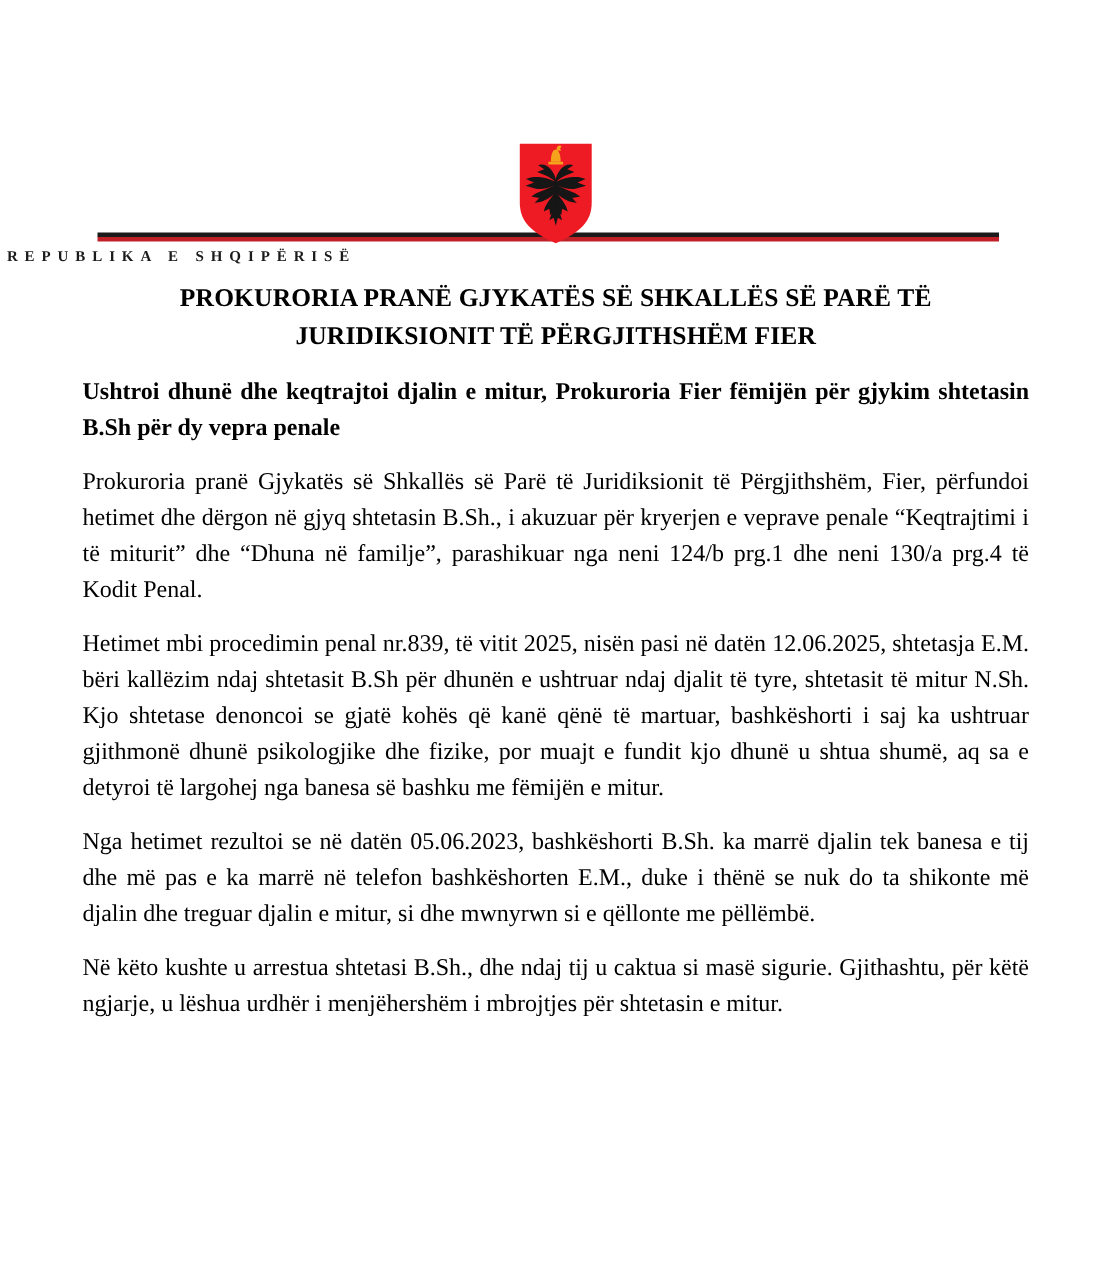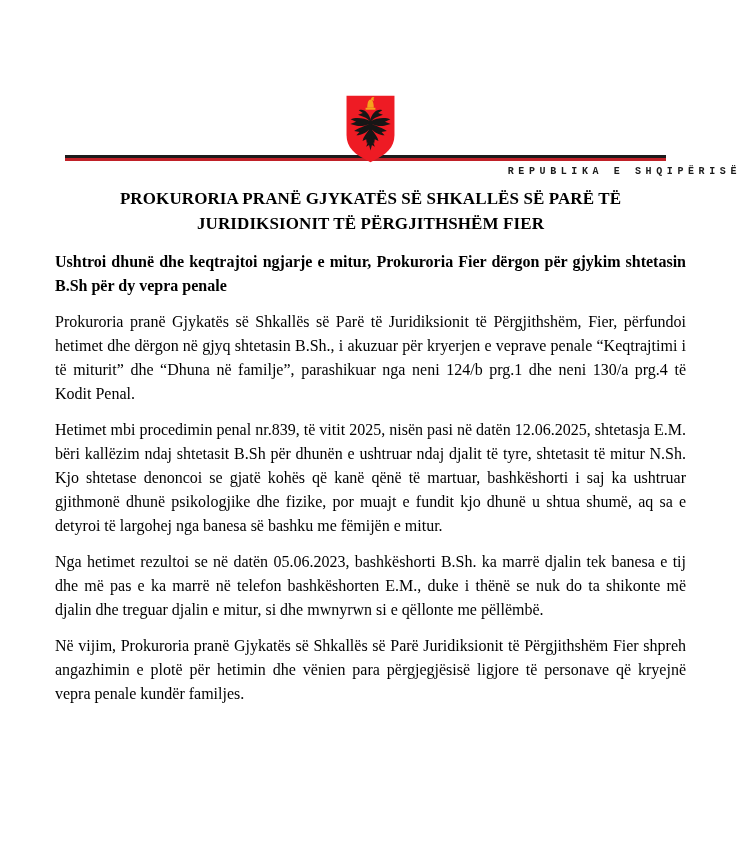--- a/index.html
+++ b/index.html
@@ -30,22 +30,22 @@
     left: 345px;
     top: 94px;
     width: 51px;
     height: 70px;
   }
   .republika {
     position: absolute;
     top: 166px;
     left: 0;
     right: 0;
-    text-align: right;
-    font-family: Liberation Mono, monospace;
+    text-align: left;
+    font-family: Liberation Serif, serif;
     font-weight: bold;
     font-size: 10px;
     letter-spacing: 4.6px;
     text-indent: 4.6px;
     color: #1b1b1b;
     white-space: nowrap;
   }
   
   .content {
     position: absolute;
@@ -100,21 +100,21 @@
         <path d="M25 39 L20.8 51.5 L23.6 49.8 L25 55 L26.4 49.8 L29.2 51.5 Z"></path>
       </g>
     </svg>
 
     <div class="republika">REPUBLIKA E SHQIPËRISË</div>
   </div>
 
   <div class="content">
     <h1 class="title">PROKURORIA PRANË GJYKATËS SË SHKALLËS SË PARË TË JURIDIKSIONIT TË PËRGJITHSHËM FIER</h1>
 
-    <h2 class="subtitle">Ushtroi dhunë dhe keqtrajtoi ngjarje e mitur, Prokuroria Fier dërgon për gjykim shtetasin B.Sh për dy vepra penale</h2>
+    <h2 class="subtitle">Ushtroi dhunë dhe keqtrajtoi djalin e mitur, Prokuroria Fier fëmijën për gjykim shtetasin B.Sh për dy vepra penale</h2>
 
     <p>Prokuroria pranë Gjykatës së Shkallës së Parë të Juridiksionit të Përgjithshëm, Fier, përfundoi hetimet dhe dërgon në gjyq shtetasin B.Sh., i akuzuar për kryerjen e veprave penale “Keqtrajtimi i të miturit” dhe “Dhuna në familje”, parashikuar nga neni 124/b prg.1 dhe neni 130/a prg.4 të Kodit Penal.</p>
     <p>Hetimet mbi procedimin penal nr.839, të vitit 2025, nisën pasi në datën 12.06.2025, shtetasja E.M. bëri kallëzim ndaj shtetasit B.Sh për dhunën e ushtruar ndaj djalit të tyre, shtetasit të mitur N.Sh. Kjo shtetase denoncoi se gjatë kohës që kanë qënë të martuar, bashkëshorti i saj ka ushtruar gjithmonë dhunë psikologjike dhe fizike, por muajt e fundit kjo dhunë u shtua shumë, aq sa e detyroi të largohej nga banesa së bashku me fëmijën e mitur.</p>
     <p>Nga hetimet rezultoi se në datën 05.06.2023, bashkëshorti B.Sh. ka marrë djalin tek banesa e tij dhe më pas e ka marrë në telefon bashkëshorten E.M., duke i thënë se nuk do ta shikonte më djalin dhe treguar djalin e mitur, si dhe mwnyrwn si e qëllonte me pëllëmbë.</p>
-    <p>Në vijim, Prokuroria pranë Gjykatës së Shkallës së Parë Juridiksionit të Përgjithshëm Fier shpreh angazhimin e plotë për hetimin dhe vënien para përgjegjësisë ligjore të personave që kryejnë vepra penale kundër familjes.</p>
+    <p>Në këto kushte u arrestua shtetasi B.Sh., dhe ndaj tij u caktua si masë sigurie. Gjithashtu, për këtë ngjarje, u lëshua urdhër i menjëhershëm i mbrojtjes për shtetasin e mitur.</p>
   </div>
 
 </div>
 
 </body></html>

